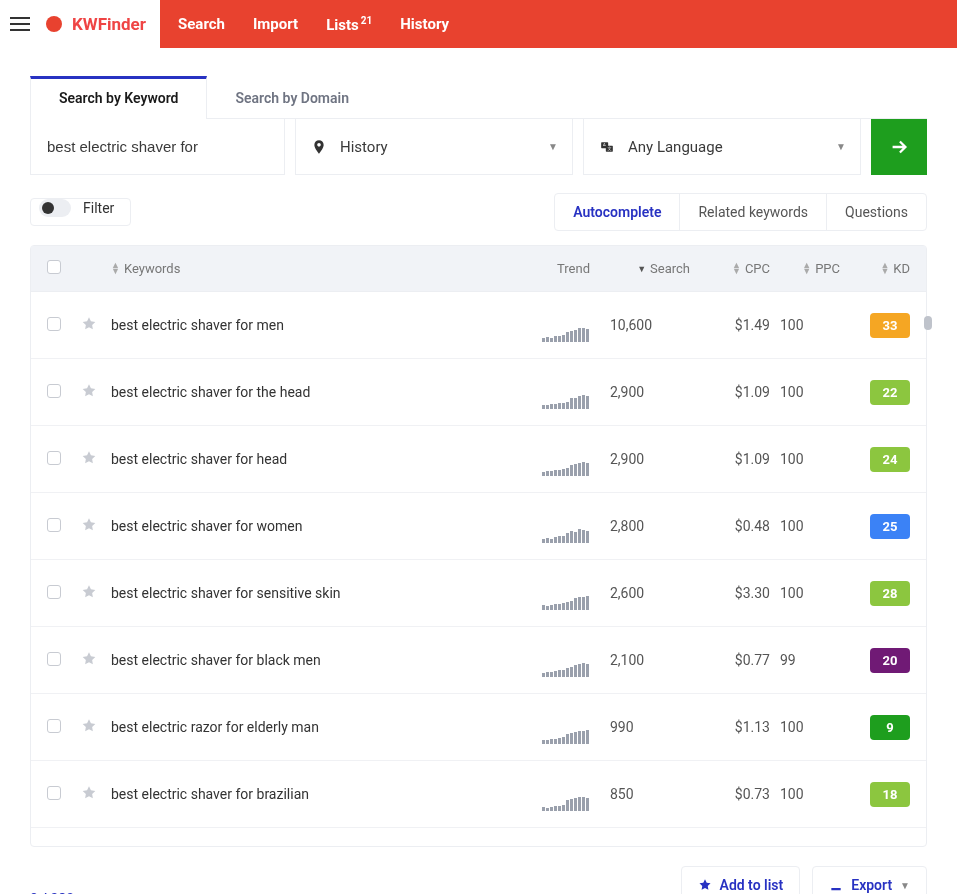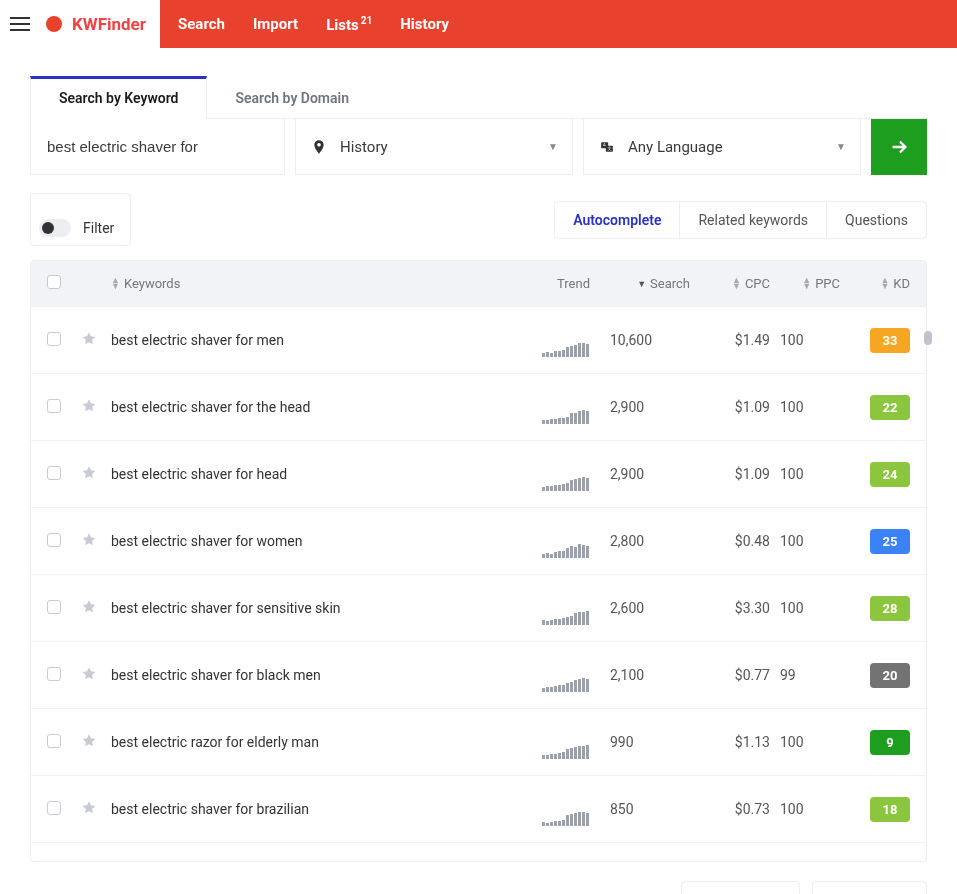--- a/index.html
+++ b/index.html
@@ -24,21 +24,21 @@
 .input-box { flex: 1; border: 1px solid #eceef2; border-top: none; padding: 0 16px; display: flex; align-items: center; height: 56px; }
 .input-box input { border: none; outline: none; width: 100%; font-size: 15px; color: #3a3a3a; }
 .dropdown-box { border: 1px solid #eceef2; border-top: none; padding: 0 14px; display: flex; align-items: center; height: 56px; gap: 12px; min-width: 278px; cursor: pointer; justify-content: space-between; }
 .dropdown-box .dd-left { display: flex; align-items: center; gap: 12px; }
 .dd-icon { width: 18px; height: 18px; display: flex; align-items: center; justify-content: center; color: #333; }
 .dd-label { font-size: 15px; color: #3a3a3a; }
 .chevron { font-size: 10px; color: #888; }
 .search-btn { background: #1e9e1e; color: #fff; width: 56px; height: 56px; display: flex; align-items: center; justify-content: center; cursor: pointer; }
 
 .filters-row { display: flex; align-items: center; justify-content: space-between; margin-top: 18px; }
-.filter-pill { border: 1px solid #eceef2; border-radius: 4px; padding: 25px 16px 8px 8px; display: flex; align-items: center; gap: 12px; cursor: pointer; }
+.filter-pill { border: 1px solid #eceef2; border-radius: 4px; padding: 0 16px 8px 8px; display: flex; align-items: center; gap: 12px; cursor: pointer; }
 .toggle { width: 32px; height: 18px; background: #eceef2; border-radius: 9px; position: relative; }
 .toggle::after { content: ''; position: absolute; width: 12px; height: 12px; background: #333; border-radius: 50%; top: 3px; left: 3px; }
 .filter-label { font-size: 14px; color: #333; }
 .seg-group { display: flex; border: 1px solid #eceef2; border-radius: 4px; overflow: hidden; }
 .seg { padding: 10px 18px; font-size: 14px; color: #555; cursor: pointer; border-left: 1px solid #eceef2; }
 .seg:first-child { border-left: none; }
 .seg.active { color: #2832c2; font-weight: 600; }
 
 .table-wrap { margin-top: 14px; border: 1px solid #eceef2; border-radius: 4px; position: relative; }
 .table-head { display: flex; align-items: center; background: #f1f3f7; padding: 14px 16px; font-size: 13px; color: #777; border-bottom: 1px solid #eceef2; }
@@ -345,21 +345,21 @@
               <span style="height:10px"></span>
               <span style="height:12px"></span>
               <span style="height:13px"></span>
               <span style="height:14px"></span>
               <span style="height:13px"></span>
             </div>
           </div>
     <div class="c-search">2,100</div>
     <div class="c-cpc">$0.77</div>
     <div class="c-ppc">99</div>
-    <div class="c-kd"><span class="kd-badge" style="background:#737373">20</span></div>
+    <div class="c-kd"><span class="kd-badge" style="background:#701a75">20</span></div>
   </div>
         <div class="row">
     <div class="c-check"><span class="chk"></span></div>
     <div class="c-star"><span class="star"><svg width="16" height="16" viewBox="0 0 24 24" fill="#c8cbd2">
                 <path d="M12 2l2.9 6 6.6.9-4.8 4.6 1.1 6.5L12 17l-5.8 3 1.1-6.5L2.5 8.9 9.1 8z"></path>
               </svg></span></div>
     <div class="c-kw">best electric razor for elderly man</div>
     <div class="c-trend">
             <div class="spark">
               <span style="height:4px"></span>

